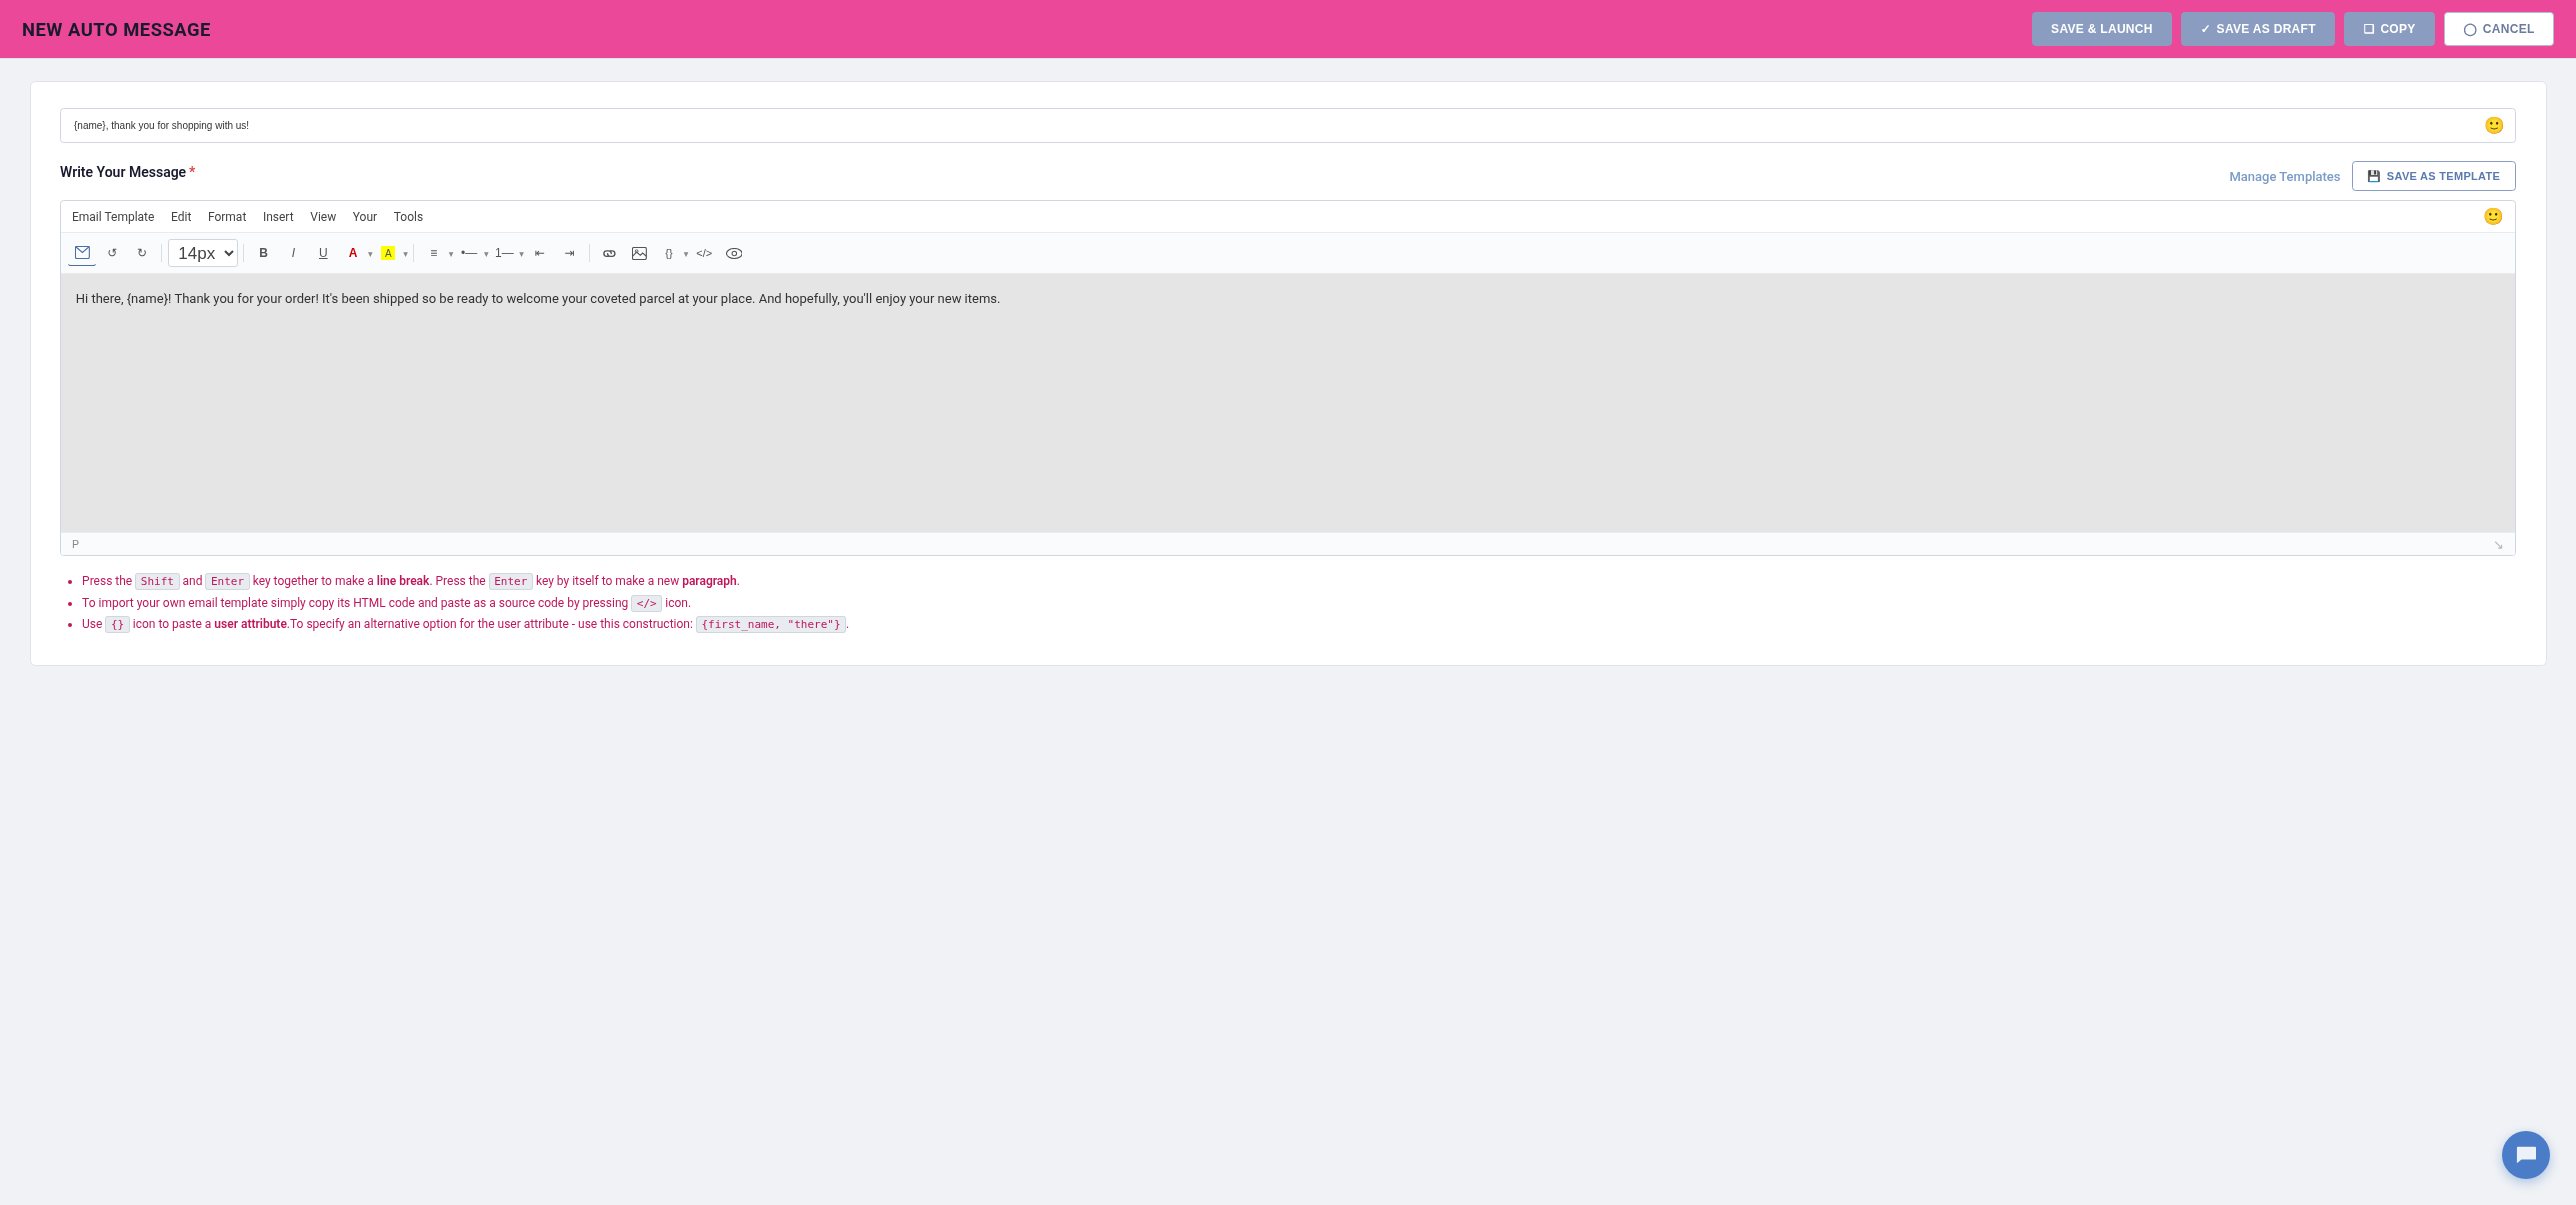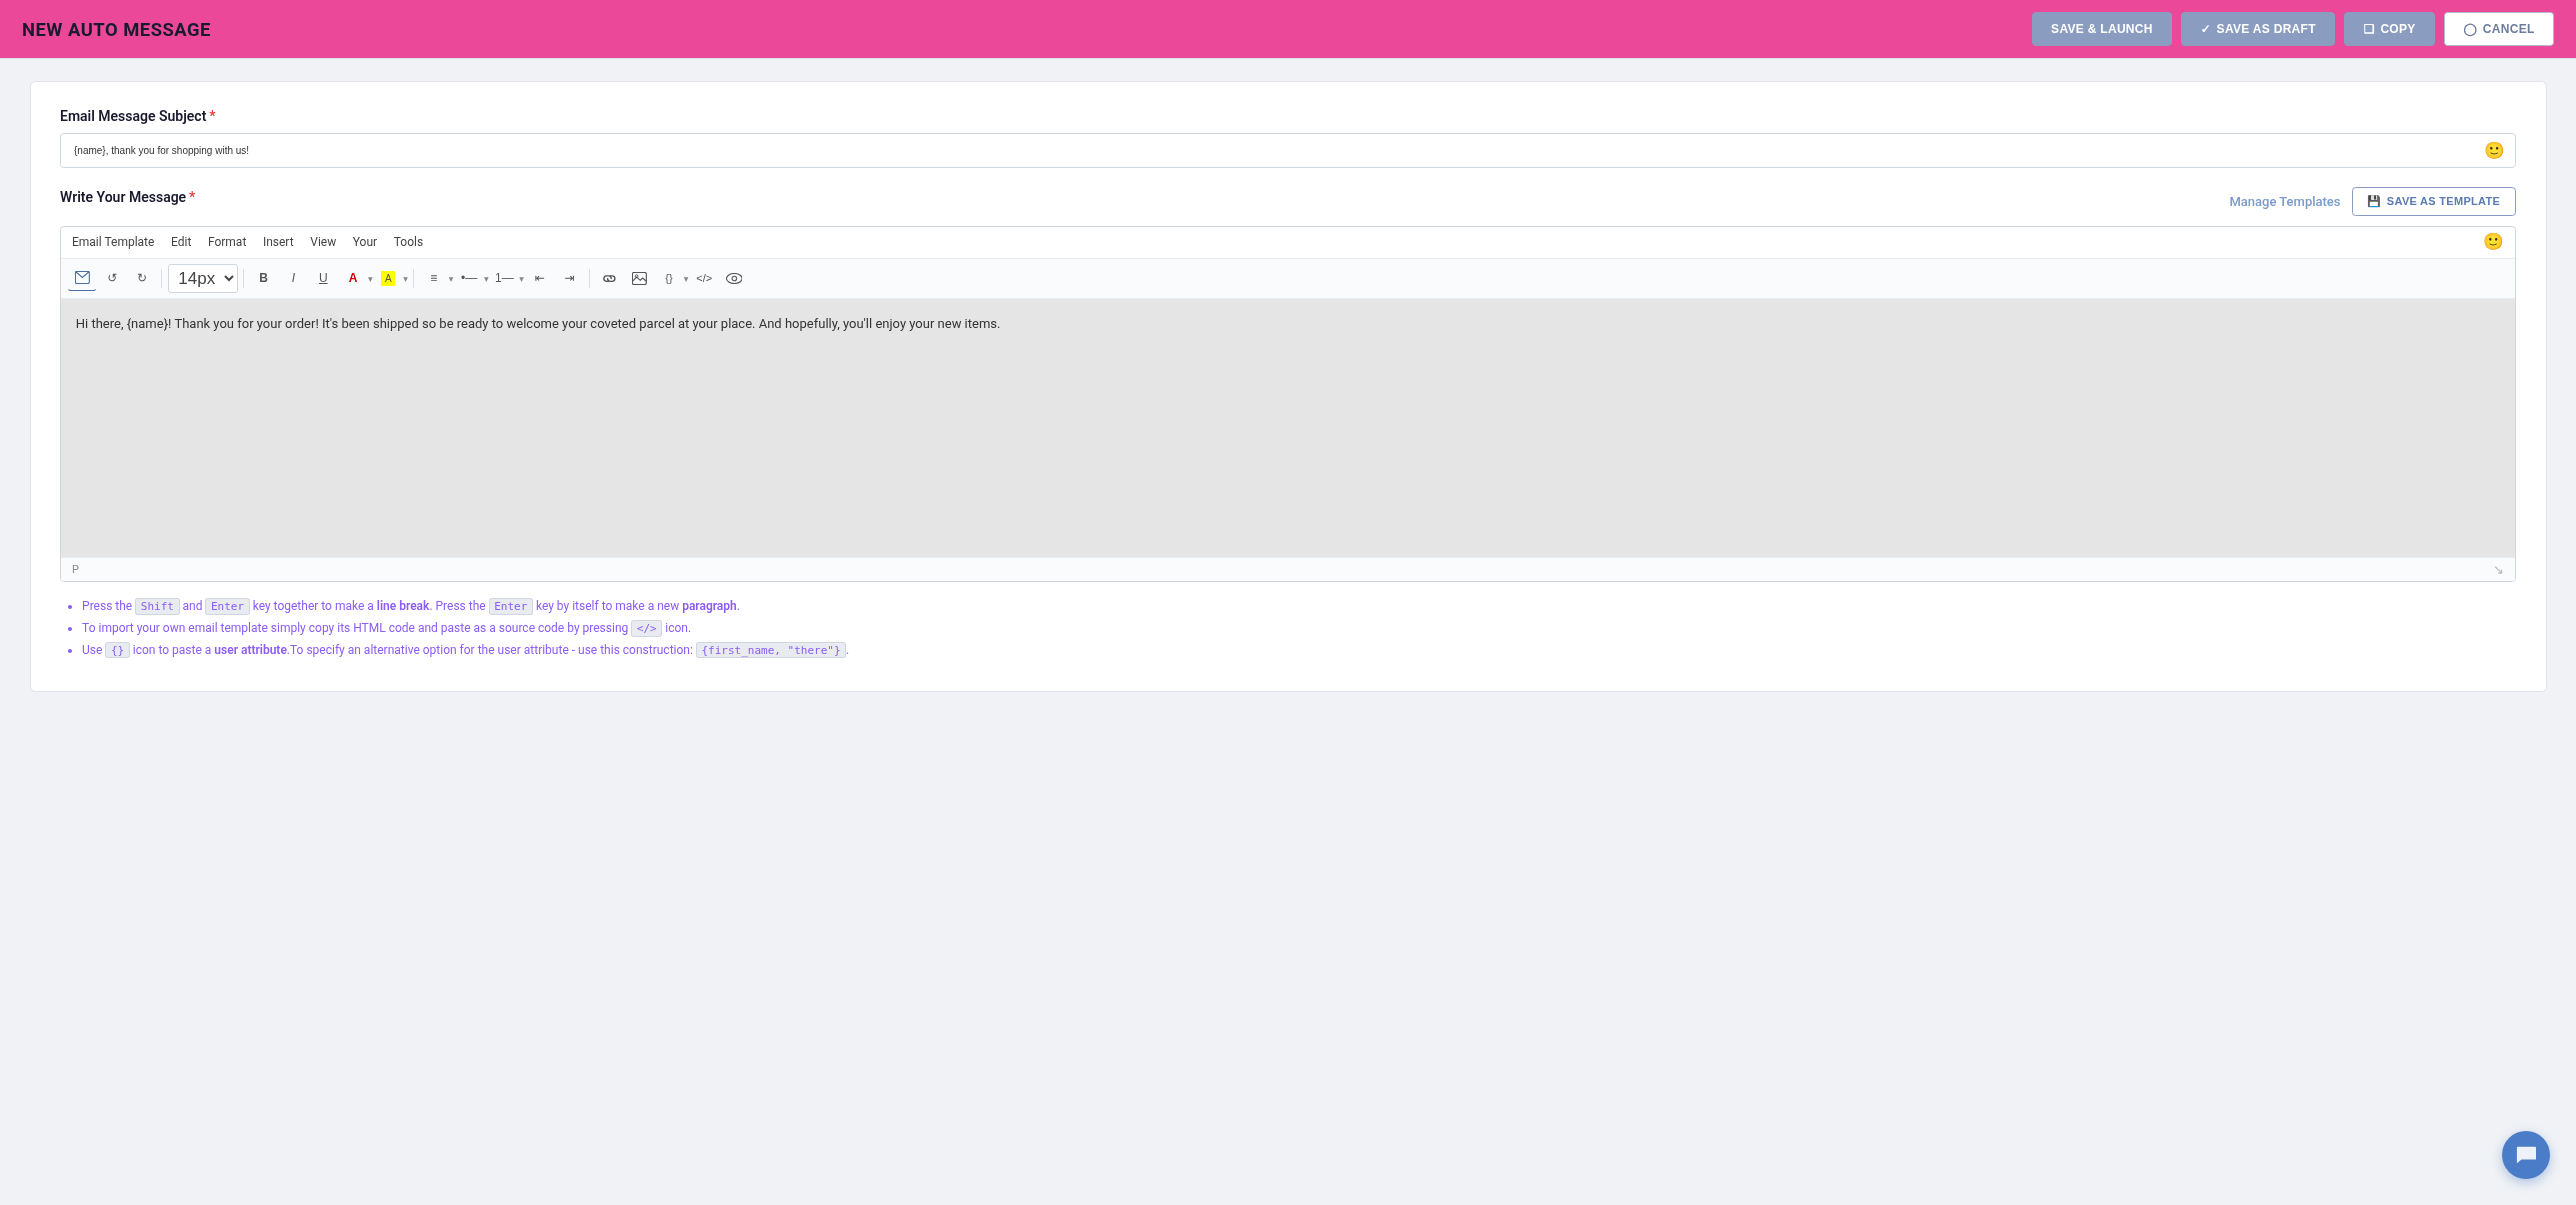--- a/index.html
+++ b/index.html
@@ -237,21 +237,21 @@
 
     
     .help-text {
       margin-top: 14.8px;
       padding-left: 3.7px;
     }
     .help-text ul {
       list-style: disc;
       padding-left: 18.4px;
       font-size: 12px;
-      color: #8b5cf6;
+      color: #be185d;
       line-height: 1.8;
     }
     .help-text code {
       background: #e8ecf0;
       border: 0.9px solid #d0d6e0;
       border-radius: 2.8px;
       padding: 0.9px 4.6px;
       font-family: monospace;
       font-size: 11px;
     }
@@ -294,23 +294,20 @@
       <span>◯</span>
       <span>CANCEL</span>
     </button>
   </div>
 </div>
 
 <div class="main">
   <div class="card">
 
     <div>
-      <div class="field-label">
-        <span>Email Message Subject</span><span class="required">*</span>
-      </div>
       <div class="subject-input-wrap">
         <input type="text" class="subject-input" value="{name}, thank you for shopping with us!" style="">
         <button class="emoji-btn">🙂</button>
       </div>
     </div>
 
     <div>
       <div class="message-header">
         <div class="field-label">
           <span>Write Your Message</span><span class="required">*</span>

